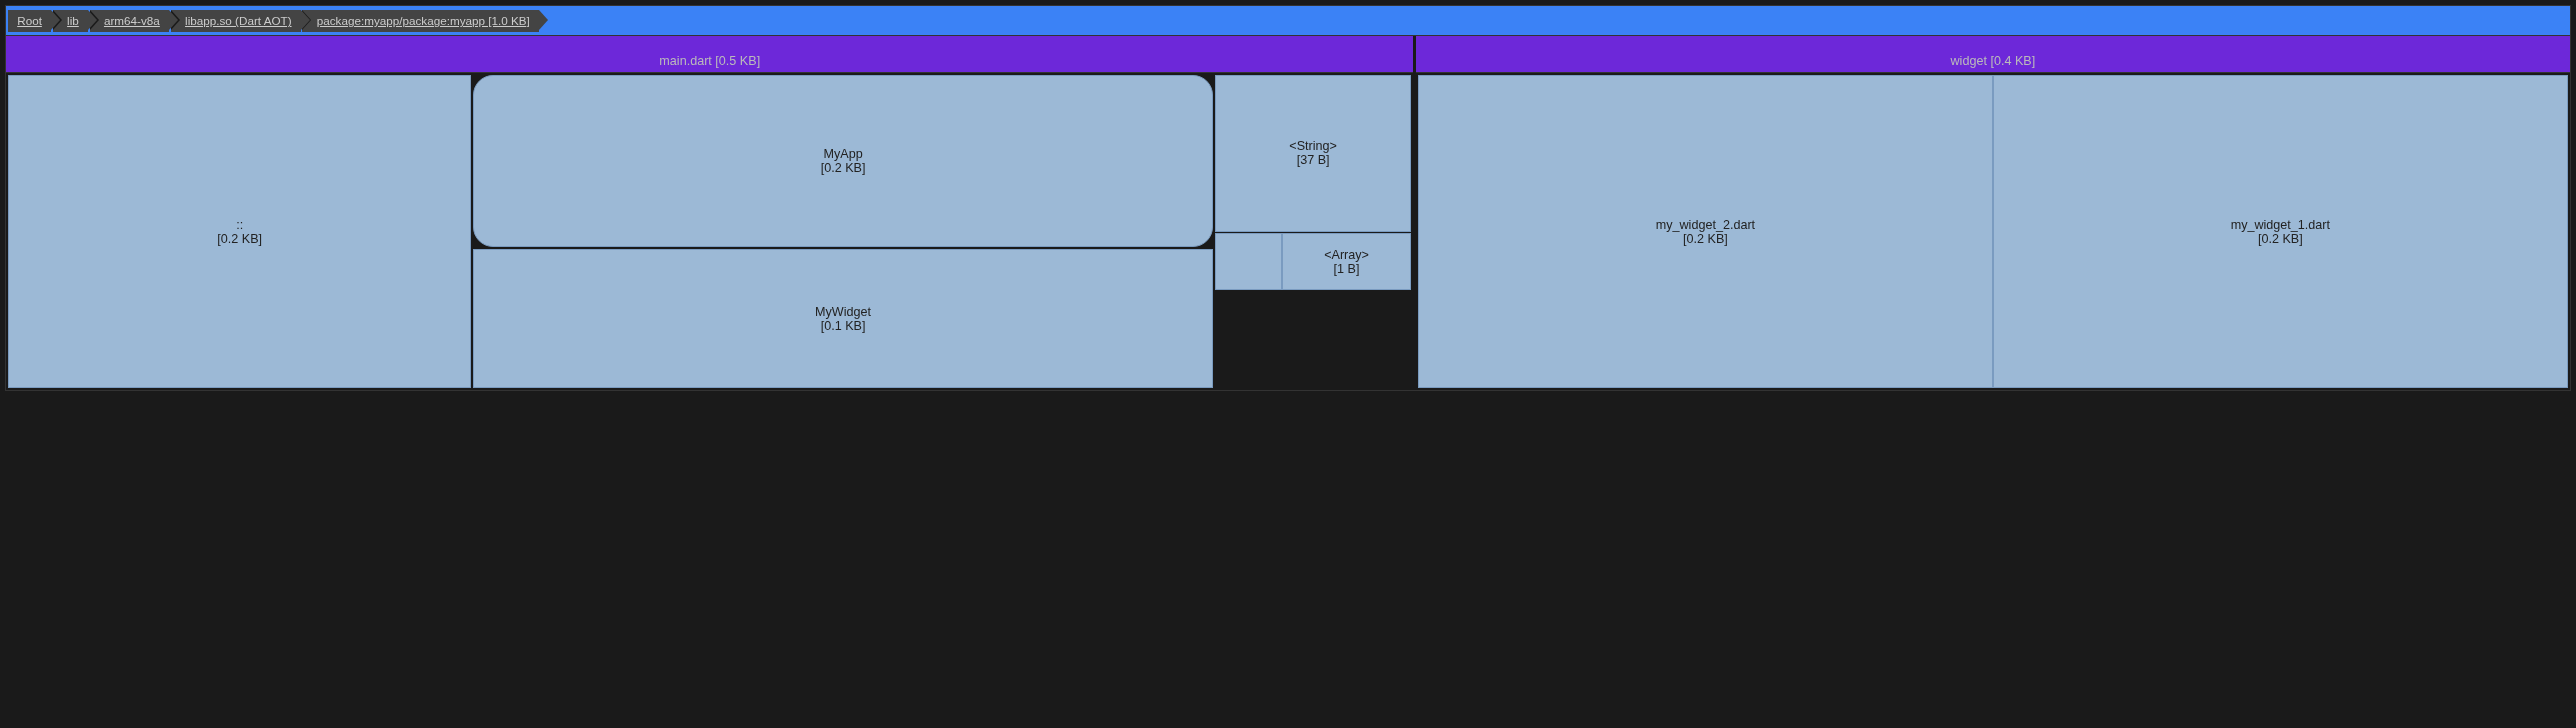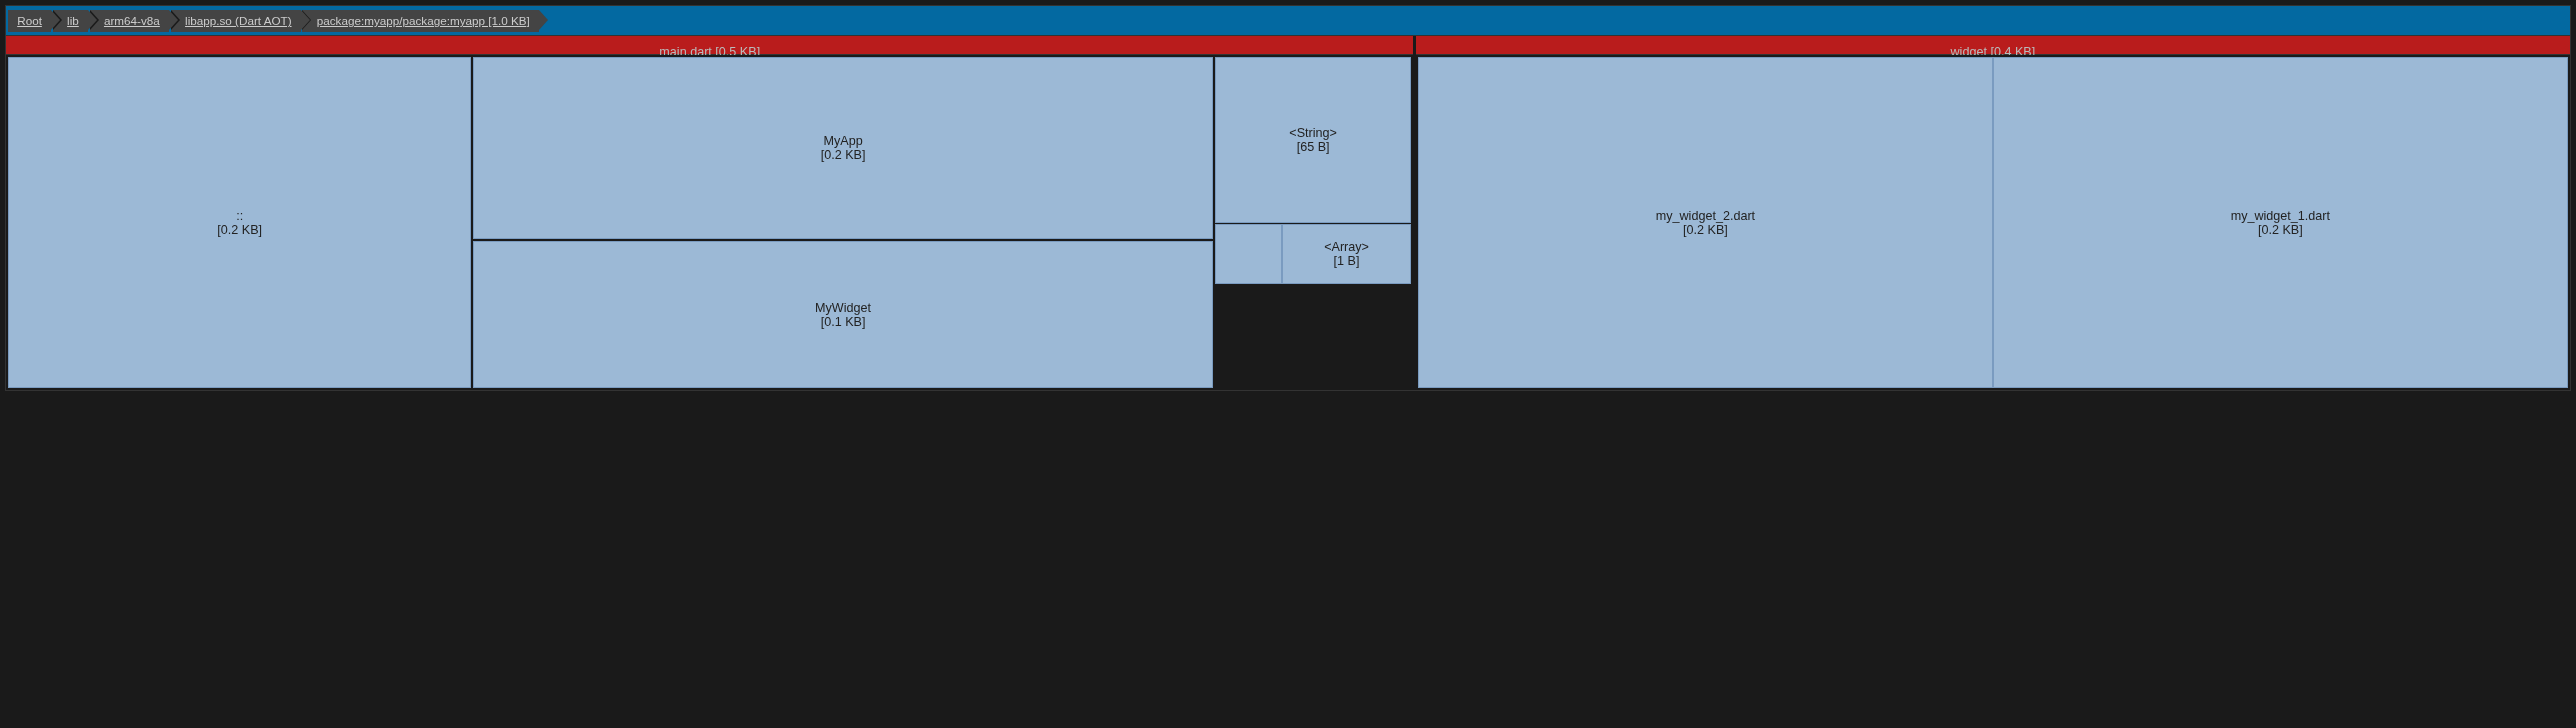--- a/index.html
+++ b/index.html
@@ -15,21 +15,21 @@
       padding: 5.4px;
     }
     .container {
       border: 0.9px solid #333;
       background: #1a1a1a;
     }
     .breadcrumb {
       display: flex;
       align-items: center;
       padding: 3.6px 1.8px;
-      background: #0369a1;
+      background: #3b82f6;
       text-align: right;
     }
     .breadcrumb-item {
       display: inline-flex;
       align-items: center;
       background: #444;
       color: #ccc;
       padding: 2.7px 9px 2.7px 14.4px;
       position: relative;
       margin-right: 1.8px;
@@ -80,24 +80,24 @@
       flex-direction: column;
     }
     .section-left {
       flex: 0 0 55%;
       border-right: 3.6px solid #1a1a1a;
     }
     .section-right {
       flex: 1;
     }
     .section-header {
-      background: #b91c1c;
+      background: #6d28d9;
       color: #bbb;
       text-align: center;
-      padding: 9px 0;
+      padding: 18px 0;
       font-size: 12.6px;
       border-bottom: 0.9px solid #333;
       height: 19px;
       line-height: 15.3px;
     }
     .section-body {
       display: flex;
       flex: 1;
       background: #1a1a1a;
       padding: 1.8px;
@@ -130,20 +130,21 @@
       gap: 1.8px;
     }
     .left-col3 {
       flex: 0 0 14%;
       display: flex;
       flex-direction: column;
       gap: 1.8px;
     }
     .myapp-cell {
       flex: 0 0 55%;
+      border-radius: 20px;
     }
     .mywidget-cell {
       flex: 1;
     }
     .string-cell {
       flex: 0 0 50%;
     }
     .library-cell {
       flex: 1;
     }
@@ -193,21 +194,21 @@
             <div class="cell-size">[0.2 KB]</div>
           </div>
           <div class="cell mywidget-cell">
             <div class="cell-label">MyWidget</div>
             <div class="cell-size">[0.1 KB]</div>
           </div>
         </div>
         <div class="left-col3">
           <div class="cell string-cell">
             <div class="cell-label">&lt;String&gt;</div>
-            <div class="cell-size">[65 B]</div>
+            <div class="cell-size">[37 B]</div>
           </div>
           <div class="array-row">
             <div class="array-spacer"></div>
             <div class="cell array-cell">
               <div class="cell-label">&lt;Array&gt;</div>
               <div class="cell-size">[1 B]</div>
             </div>
           </div>
         </div>
       </div>

